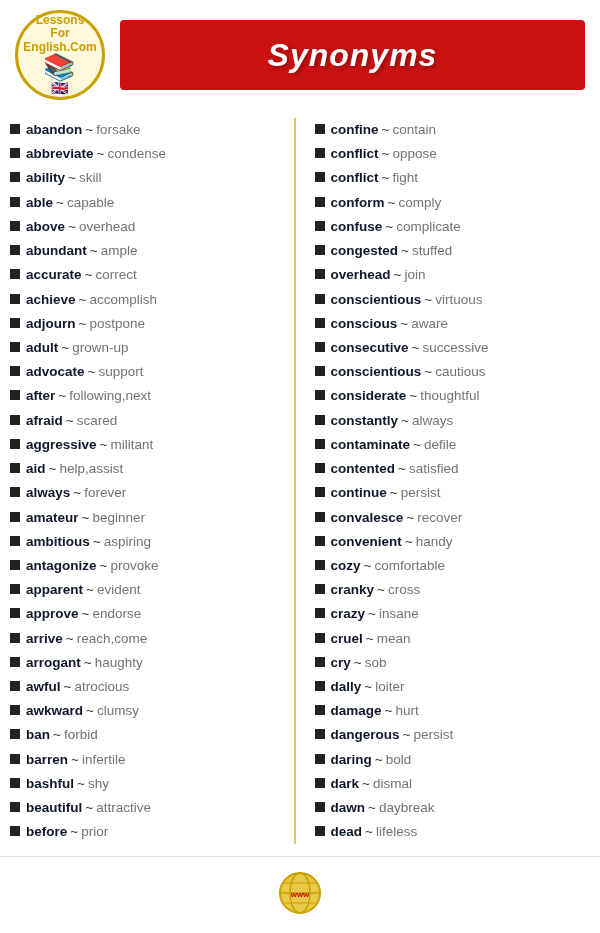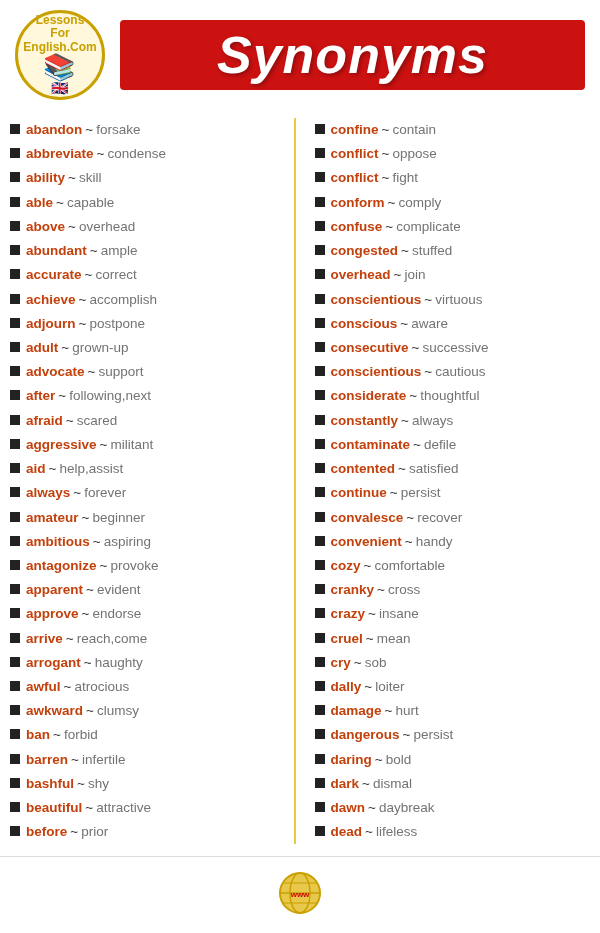--- a/index.html
+++ b/index.html
@@ -51,21 +51,21 @@
       background: #cc1111;
       margin-left: 15px;
       height: 70px;
       border-radius: 4px;
       display: flex;
       align-items: center;
       justify-content: center;
     }
     .title-banner h1 {
       color: #fff;
-      font-size: 52px;
+      font-size: 32px;
       font-style: italic;
       font-weight: 900;
       text-shadow: 2px 2px 4px rgba(0,0,0,0.3);
       letter-spacing: 1px;
     }
 
     
     .content {
       display: flex;
       padding: 8px 10px;
@@ -101,21 +101,21 @@
       width: 10px;
       height: 10px;
       background: #222;
       margin-right: 6px;
       flex-shrink: 0;
       margin-top: 2px;
     }
 
     .word-item strong {
       font-weight: 900;
-      color: #c2410c;
+      color: #0f172a;
     }
 
     .word-item .tilde {
       margin: 0 3px;
       color: #333;
     }
 
     .word-item .synonym {
       color: #737373;
     }

